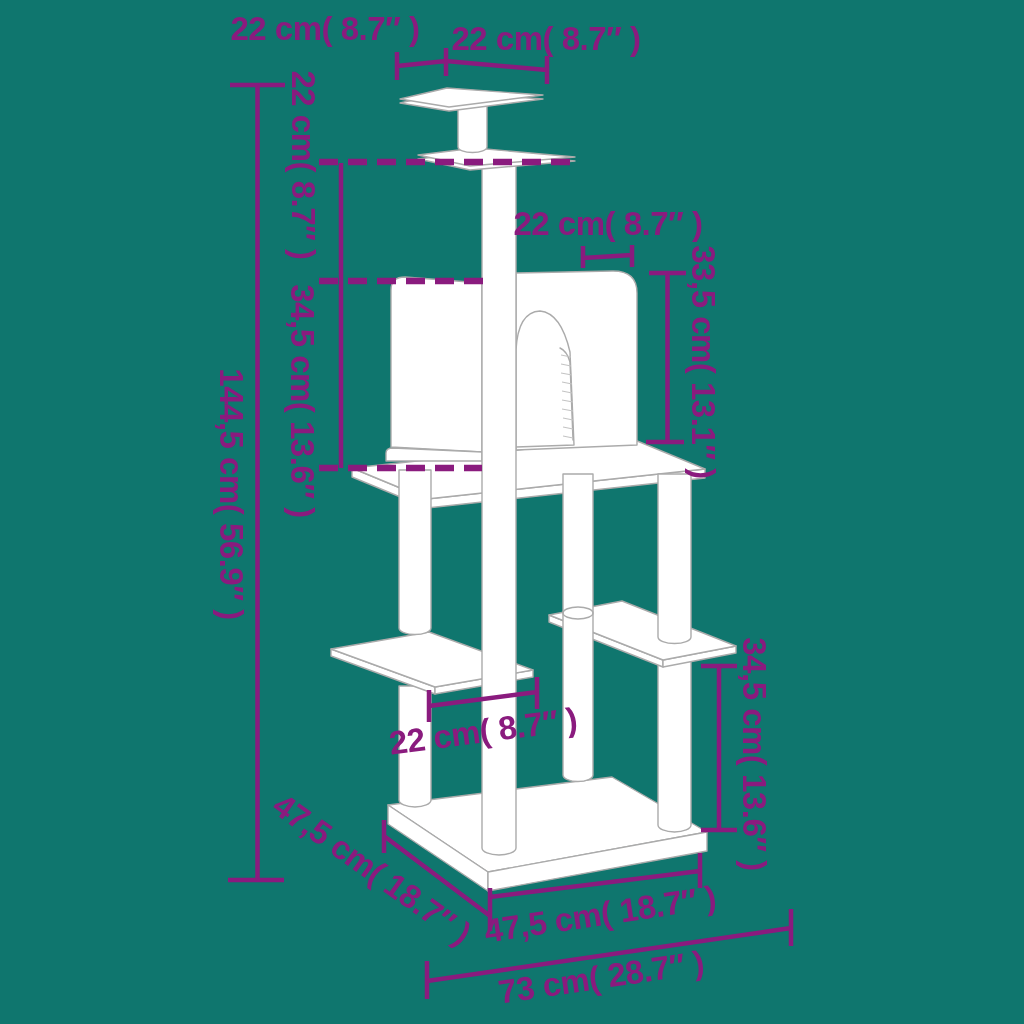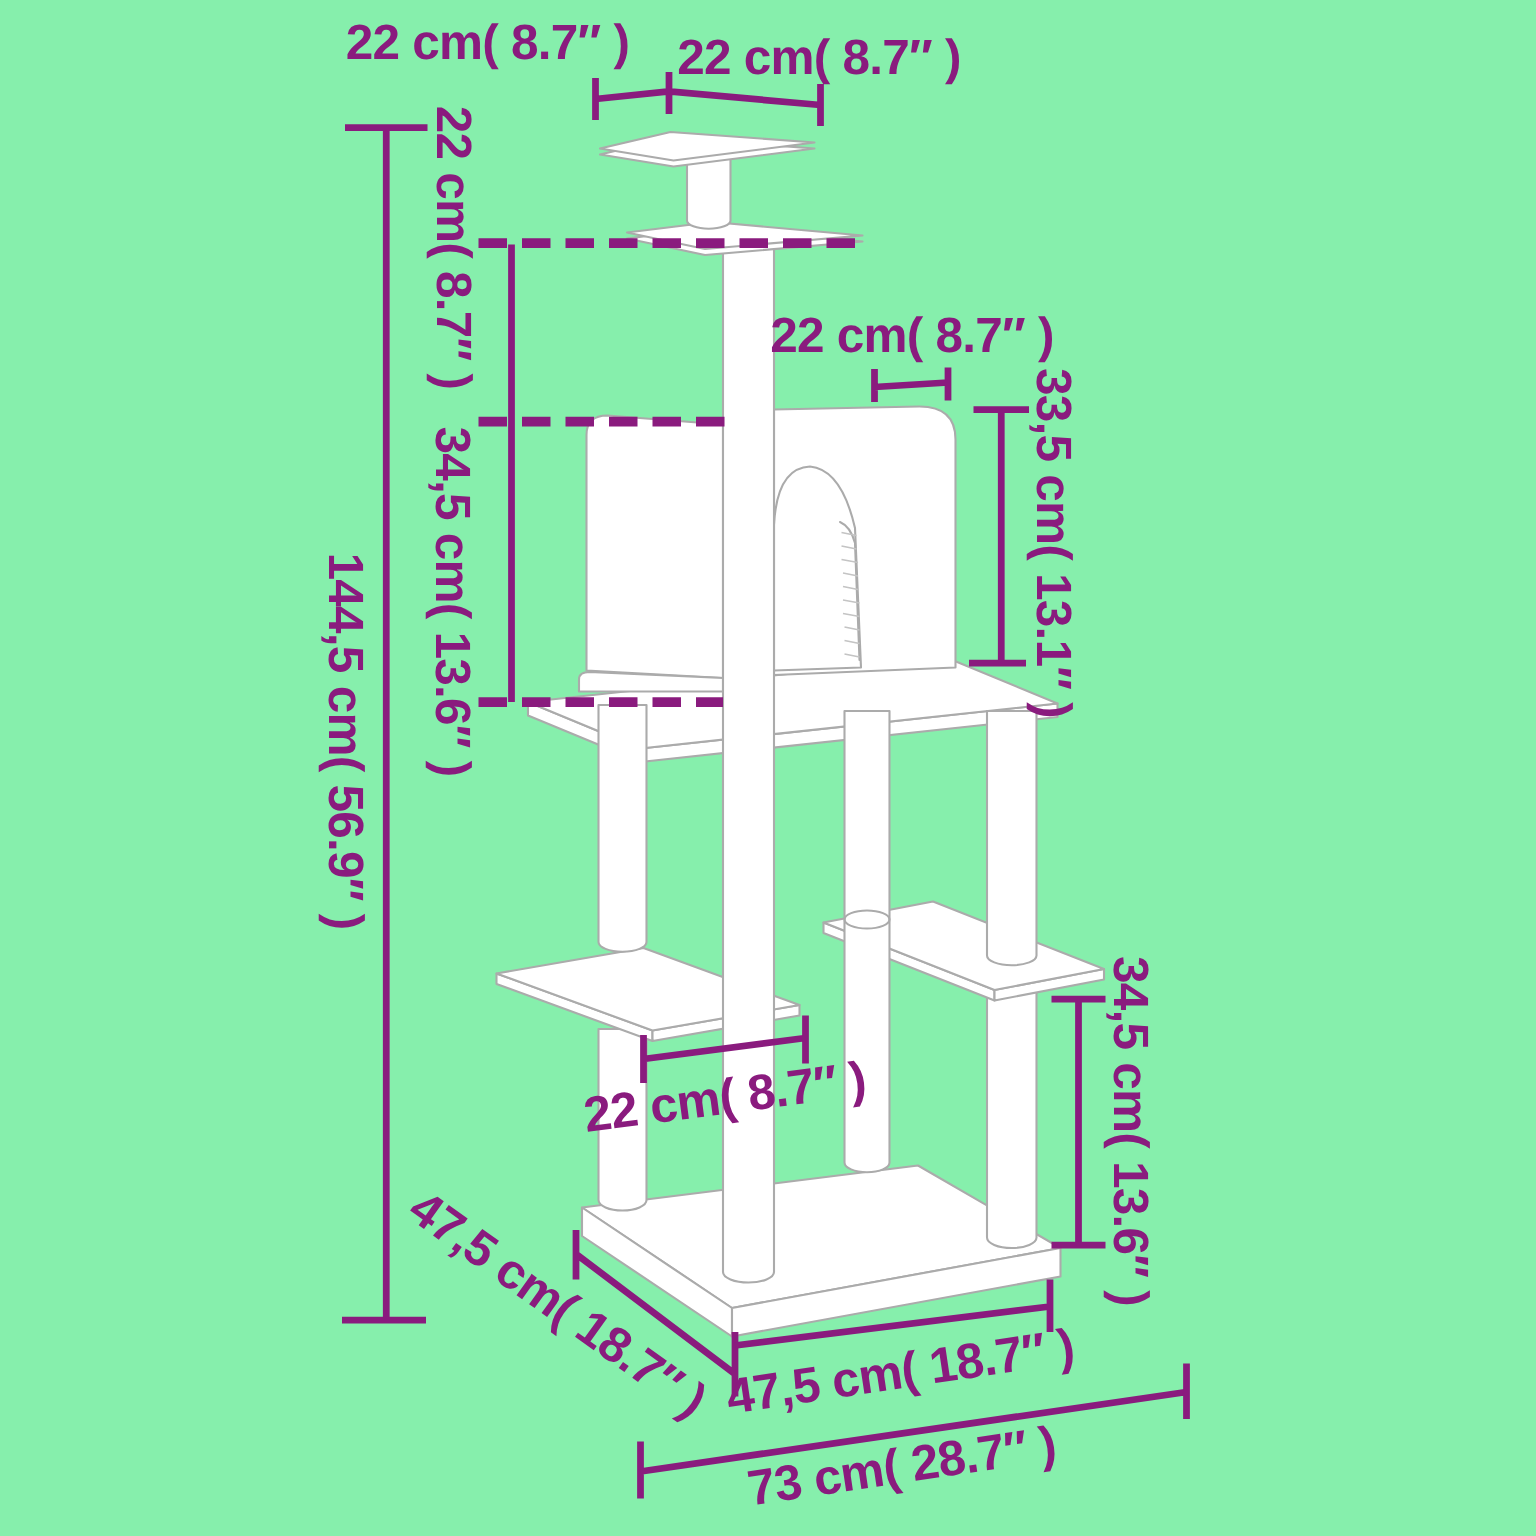--- a/index.html
+++ b/index.html
@@ -1,16 +1,16 @@
 <!DOCTYPE html>
 <html><head>
 <meta charset="utf-8">
 <style>
   html,body{margin:0;padding:0;background:#ffffff;}
-  .stage{width:1024px;height:1024px;position:relative;background:#86efac;overflow:hidden;}
+  .stage{width:1024px;height:1024px;position:relative;background:#0f766e;overflow:hidden;}
   svg{display:block;}
   .art{fill:#ffffff;stroke:#ababab;stroke-width:1.4;stroke-linejoin:round;stroke-linecap:round;}
   .art-open{fill:none;stroke:#ababab;stroke-width:1.4;stroke-linejoin:round;stroke-linecap:round;}
   .art-faint{fill:none;stroke:#c4c4c4;stroke-width:1.1;}
   .dim{fill:none;stroke:#8A1B7E;stroke-width:4.5;stroke-linecap:butt;}
   .dash{fill:none;stroke:#8A1B7E;stroke-width:6.5;stroke-dasharray:19 10;stroke-linecap:butt;}
   .lbl{fill:#8A1B7E;font-family:"Liberation Sans", sans-serif;font-weight:700;
        font-size:33px;letter-spacing:-0.5px;text-anchor:middle;}
 </style>
 </head>

